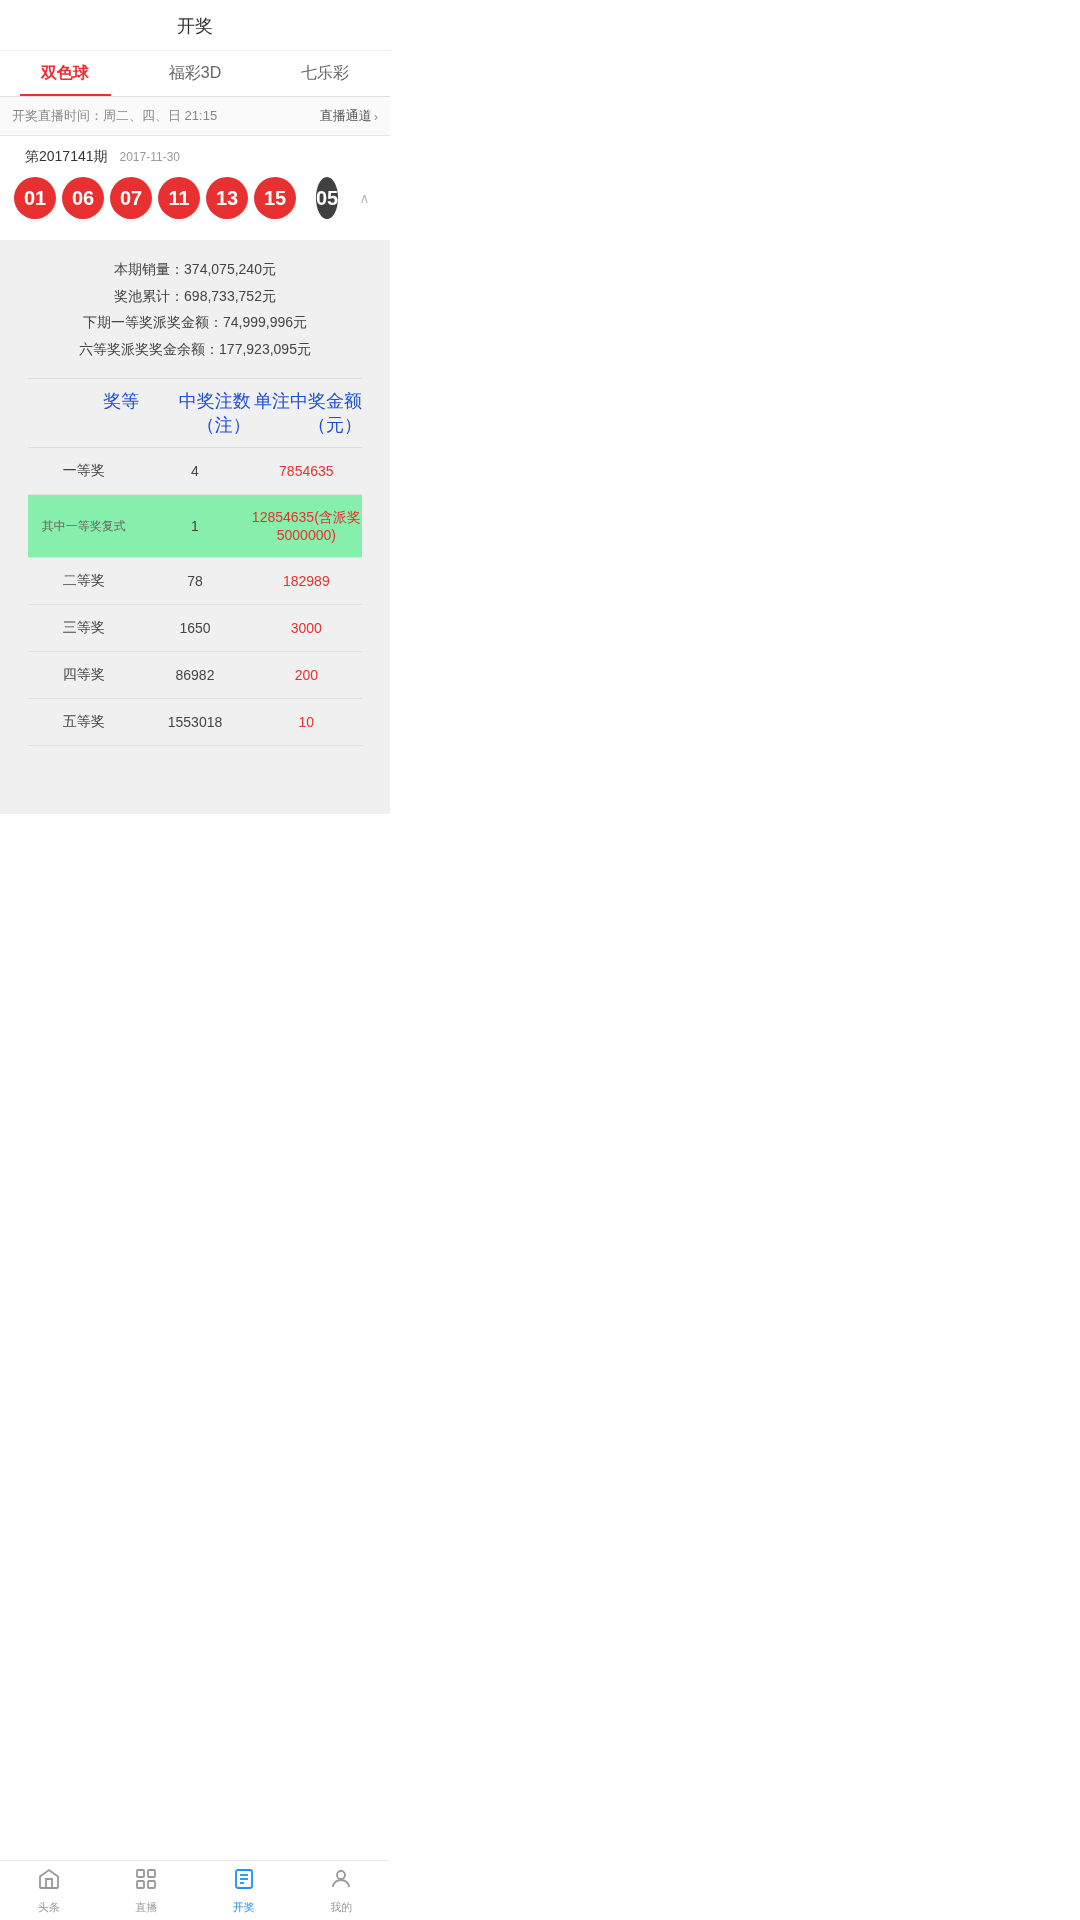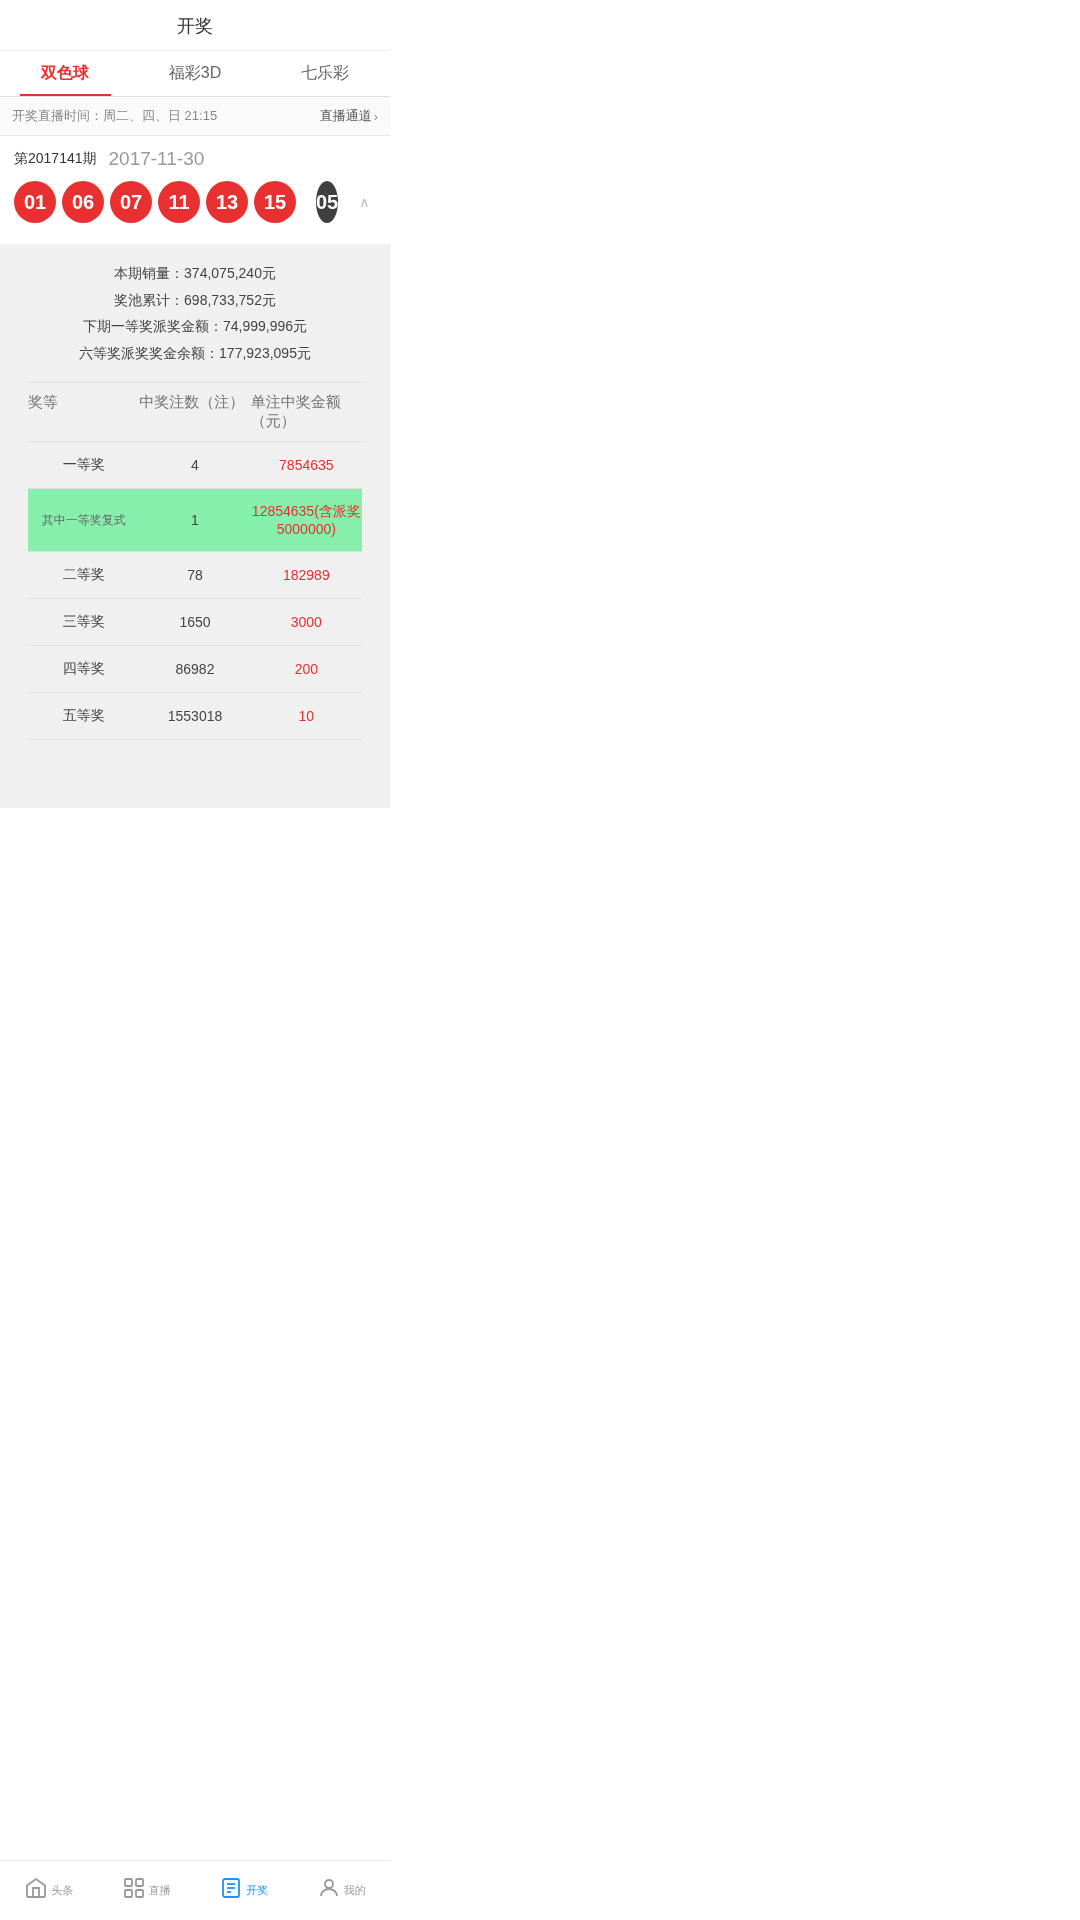--- a/index.html
+++ b/index.html
@@ -84,23 +84,24 @@
     .draw-header {
       display: flex;
       align-items: center;
       gap: 12px;
       margin-bottom: 10px;
     }
     .draw-period {
       font-size: 14px;
       color: #333;
       font-weight: 500;
+      margin-left: 11px;
     }
     .draw-date {
-      font-size: 19px;
+      font-size: 12px;
       color: #999;
     }
 
     
     .balls-row {
       display: flex;
       align-items: center;
       gap: 0;
     }
     .balls-container {
@@ -186,23 +187,23 @@
       color: #444;
     }
     .prize-table-header {
       display: flex;
       padding: 10px 0;
       border-bottom: 1px solid #ddd;
       border-top: 1px solid #ddd;
     }
     .prize-table-header .col {
       flex: 1;
-      text-align: left;
-      font-size: 15px;
-      color: #737373;
+      text-align: right;
+      font-size: 18px;
+      color: #1d4ed8;
     }
     .prize-row {
       display: flex;
       align-items: center;
       padding: 14px 0;
       border-bottom: 1px solid #e0e0e0;
     }
     .prize-row .col {
       flex: 1;
       text-align: center;
@@ -229,21 +230,21 @@
       right: 0;
       width: 390px;
       background: #fff;
       border-top: 1px solid #e8e8e8;
       display: flex;
       height: 60px;
     }
     .nav-item {
       flex: 1;
       display: flex;
-      flex-direction: row;
+      flex-direction: column;
       align-items: center;
       justify-content: center;
       gap: 3px;
       cursor: pointer;
     }
     .nav-icon {
       font-size: 22px;
       color: #999;
     }
     .nav-icon.active { color: #1e90ff; }

